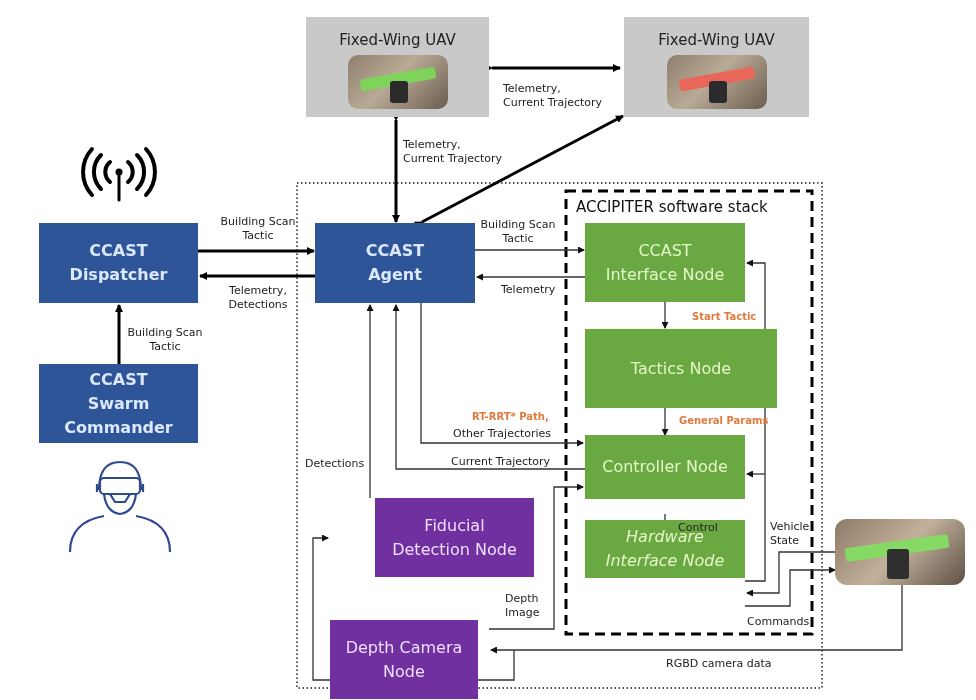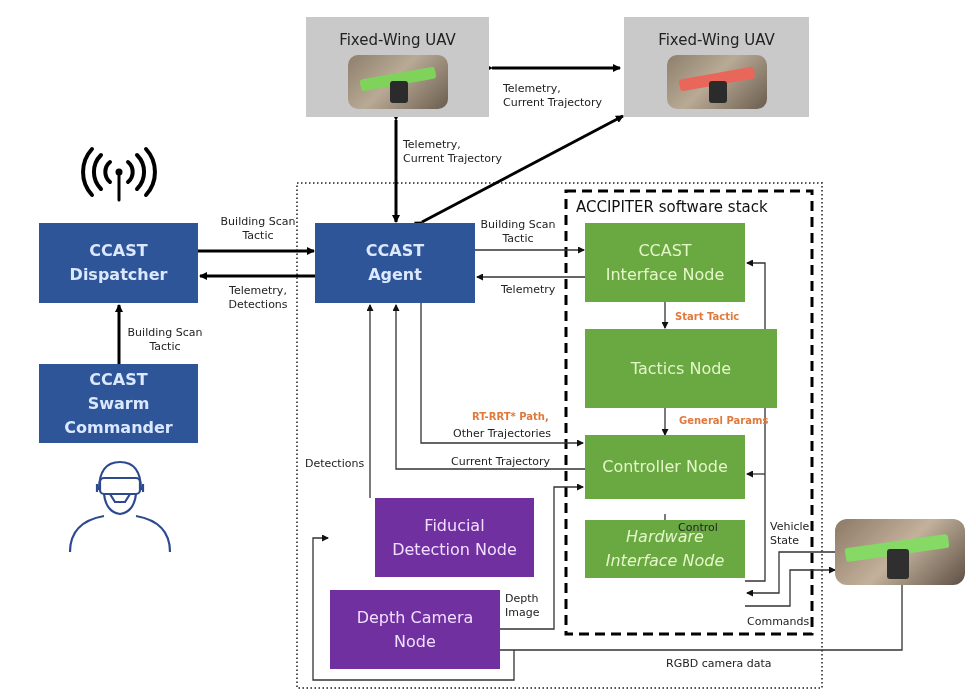--- a/index.html
+++ b/index.html
@@ -131,42 +131,42 @@
 
 <div class="box green" style="left:585px; top:223px; width:160px; height:79px;">CCAST
 Interface Node</div>
 <div class="box green" style="left:585px; top:329px; width:192px; height:79px;">Tactics Node</div>
 <div class="box green" style="left:585px; top:435px; width:160px; height:64px;">Controller Node</div>
 <div class="box green" style="left:585px; top:520px; width:160px; height:58px;font-style:italic;">Hardware
 Interface Node</div>
 
 <div class="box purple" style="left:330px; top:498px; width:159px; height:79px;margin-left:45px;">Fiducial
 Detection Node</div>
-<div class="box purple" style="left:330px; top:590px; width:170px; height:79px;">Depth Camera
+<div class="box purple" style="left:330px; top:620px; width:148px; height:79px;">Depth Camera
 Node</div>
 
 <div class="photo" style="left:835px; top:519px; width:130px; height:66px;">
   <div style="position:absolute; left:10px; top:22px; width:104px; height:14px; background:#86d964; transform:rotate(-8deg); border-radius:3px;"></div>
   <div style="position:absolute; left:52px; top:30px; width:22px; height:30px; background:#2f2f2f; border-radius:3px;"></div>
 </div>
 
 <div class="lbl" style="left:503px; top:82px;">Telemetry,
 Current Trajectory</div>
 <div class="lbl" style="left:403px; top:138px;">Telemetry,
 Current Trajectory</div>
 <div class="lbl c" style="left:210px; top:215px; width:96px;">Building Scan
 Tactic</div>
 <div class="lbl c" style="left:213px; top:284px; width:90px;">Telemetry,
 Detections</div>
 <div class="lbl c" style="left:125px; top:326px; width:80px;">Building Scan
 Tactic</div>
 <div class="lbl c" style="left:478px; top:218px; width:80px;">Building Scan
 Tactic</div>
 <div class="lbl" style="left:501px; top:283px;">Telemetry</div>
-<div class="lbl orange" style="left:675px; top:310px;text-align:center;">Start Tactic</div>
+<div class="lbl orange" style="left:692px; top:310px;text-align:center;">Start Tactic</div>
 <div class="lbl orange" style="left:679px; top:414px;">General Params</div>
 <div class="lbl orange" style="left:472px; top:410px;">RT-RRT* Path,</div>
 <div class="lbl" style="left:453px; top:427px;">Other Trajectories</div>
 <div class="lbl" style="left:451px; top:455px;">Current Trajectory</div>
 <div class="lbl" style="left:305px; top:457px;">Detections</div>
 <div class="lbl" style="left:678px; top:521px;">Control</div>
 <div class="lbl" style="left:770px; top:520px;">Vehicle
 State</div>
 <div class="lbl" style="left:747px; top:615px;">Commands</div>
 <div class="lbl" style="left:505px; top:592px;">Depth

